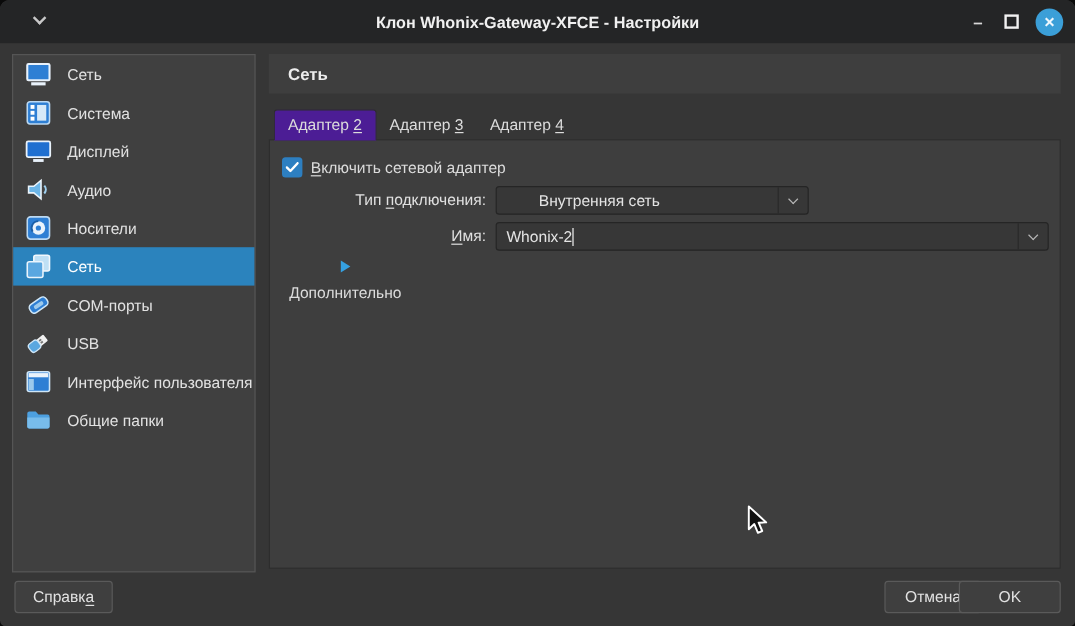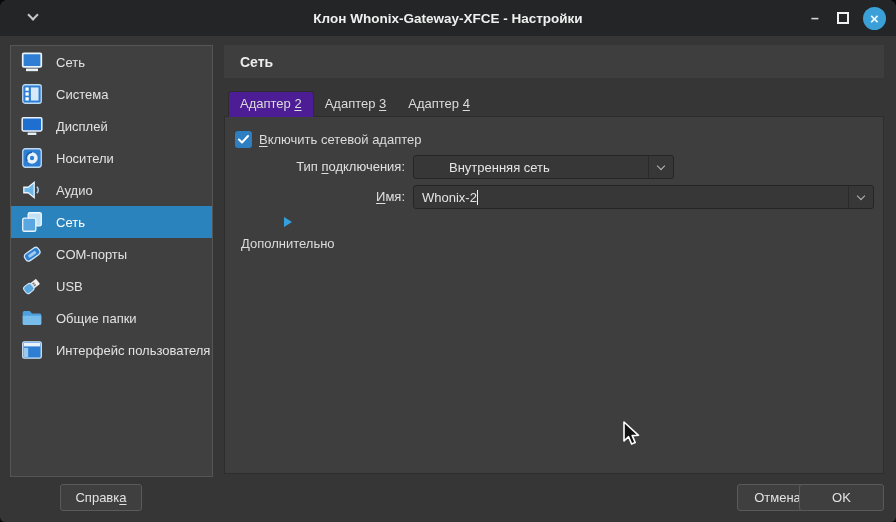--- a/index.html
+++ b/index.html
@@ -83,21 +83,21 @@
   .combo .drop .chev { width:6px; height:6px; border-color:#b8b8b8; border-width:1.5px; margin-top:-3px; }
   .caret { display:inline-block; width:1px; height:15px; background:#f2f2f2; vertical-align:-3px; }
   .advanced { position:absolute; left:16px; top:100px; display:flex; align-items:center; gap:9px;flex-direction:column; }
   .tri { width:0; height:0; border-left:8px solid #35a0e0; border-top:5px solid transparent; border-bottom:5px solid transparent; }
   
   .btn {
     position:absolute; top:484px; height:27px; background:#3f3f3f;
     border:1px solid #5a5a5a; border-radius:3px; color:#e2e2e2;
     font-size:13px; text-align:center; line-height:25px; cursor:default;
   }
-  #help-btn { left:12px; width:82px;margin-left:48px; }
+  #help-btn { left:12px; width:82px; }
   #cancel-btn { left:737px; width:81px; }
   #ok-btn { left:799px; width:85px; }
   
   .cursor { position:absolute; left:620px; top:420px; width:26px; height:28px; z-index:9; }
 </style>
 </head>
 <body>
 
 <div id="window">
 
@@ -139,34 +139,34 @@
     <div class="side-item">
       <svg viewBox="0 0 22 22">
           <rect x="2" y="3.5" width="18" height="12" rx="1.2" fill="#1f6fd0" stroke="#e9f2fb" stroke-width="1.4"></rect>
           <rect x="7" y="17" width="8" height="2.2" fill="#e9f2fb"></rect>
         </svg>
       <span>Дисплей</span>
     </div>
 
     <div class="side-item">
       <svg viewBox="0 0 22 22">
+          <path d="M3.5 8.5v5h4l5.5 4.5v-14L7.5 8.5z" fill="#6cb6e8" stroke="#eaf4fc" stroke-width="1.2"></path>
+          <path d="M15.5 8a4.5 4.5 0 010 6" stroke="#9fd0f0" fill="none" stroke-width="1.6"></path>
+        </svg>
+      <span>Аудио</span>
+    </div>
+
+    <div class="side-item">
+      <svg viewBox="0 0 22 22">
           <rect x="2.5" y="2.5" width="17" height="17" rx="2.5" fill="#2e7fd4" stroke="#bcd9f2" stroke-width="1.2"></rect>
           <circle cx="11" cy="11" r="5.2" fill="#eaf3fb"></circle>
           <path d="M11 5.8a5.2 5.2 0 00-4.4 8" fill="none" stroke="#1b5fa8" stroke-width="1.4"></path>
           <circle cx="11" cy="11" r="2" fill="#2e7fd4"></circle>
         </svg>
       <span>Носители</span>
-    </div>
-
-    <div class="side-item">
-      <svg viewBox="0 0 22 22">
-          <path d="M3.5 8.5v5h4l5.5 4.5v-14L7.5 8.5z" fill="#6cb6e8" stroke="#eaf4fc" stroke-width="1.2"></path>
-          <path d="M15.5 8a4.5 4.5 0 010 6" stroke="#9fd0f0" fill="none" stroke-width="1.6"></path>
-        </svg>
-      <span>Аудио</span>
     </div>
 
     <div class="side-item selected">
       <svg viewBox="0 0 22 22">
           <rect x="7.5" y="2.5" width="12" height="12" rx="1.5" fill="#bfe0f5" stroke="#f2f8fd" stroke-width="1.2"></rect>
           <rect x="2.5" y="7.5" width="12" height="12" rx="1.5" fill="#5aa7e0" stroke="#eaf4fc" stroke-width="1.2"></rect>
         </svg>
       <span>Сеть</span>
     </div>
 
@@ -187,33 +187,33 @@
             <rect x="12.5" y="9.3" width="2" height="1.4" fill="#777"></rect>
             <rect x="12.5" y="11.3" width="2" height="1.4" fill="#777"></rect>
             <rect x="3" y="7.2" width="8.5" height="7.6" rx="2.5" fill="#5aa7e0" stroke="#cfe6f7" stroke-width="1"></rect>
           </g>
         </svg>
       <span>USB</span>
     </div>
 
     <div class="side-item">
       <svg viewBox="0 0 22 22">
-          <path d="M2.5 6A1.5 1.5 0 014 4.5h5l2 2.3h7A1.5 1.5 0 0119.5 8.3v7.7A1.5 1.5 0 0118 17.5H4A1.5 1.5 0 012.5 16z" fill="#4da0e0"></path>
-          <path d="M2.5 9h17v7A1.5 1.5 0 0118 17.5H4A1.5 1.5 0 012.5 16z" fill="#78bceb"></path>
-        </svg>
-      <span>Общие папки</span>
-    </div>
-
-    <div class="side-item">
-      <svg viewBox="0 0 22 22">
           <rect x="2.5" y="3.5" width="17" height="15" rx="1.5" fill="#2e7fd4" stroke="#cfe6f7" stroke-width="1.2"></rect>
           <rect x="3.5" y="4.5" width="15" height="3.2" fill="#eaf3fb"></rect>
           <rect x="3.5" y="9" width="4" height="8.5" fill="#9cc9ec"></rect>
         </svg>
       <span>Интерфейс пользователя</span>
+    </div>
+
+    <div class="side-item">
+      <svg viewBox="0 0 22 22">
+          <path d="M2.5 6A1.5 1.5 0 014 4.5h5l2 2.3h7A1.5 1.5 0 0119.5 8.3v7.7A1.5 1.5 0 0118 17.5H4A1.5 1.5 0 012.5 16z" fill="#4da0e0"></path>
+          <path d="M2.5 9h17v7A1.5 1.5 0 0118 17.5H4A1.5 1.5 0 012.5 16z" fill="#78bceb"></path>
+        </svg>
+      <span>Общие папки</span>
     </div>
 
   </div>
 
   <div class="page-header">
     <span>Сеть</span>
   </div>
 
   <div class="tabs">
     <div class="tab active"><span>Адаптер </span><span class="u">2</span></div>

